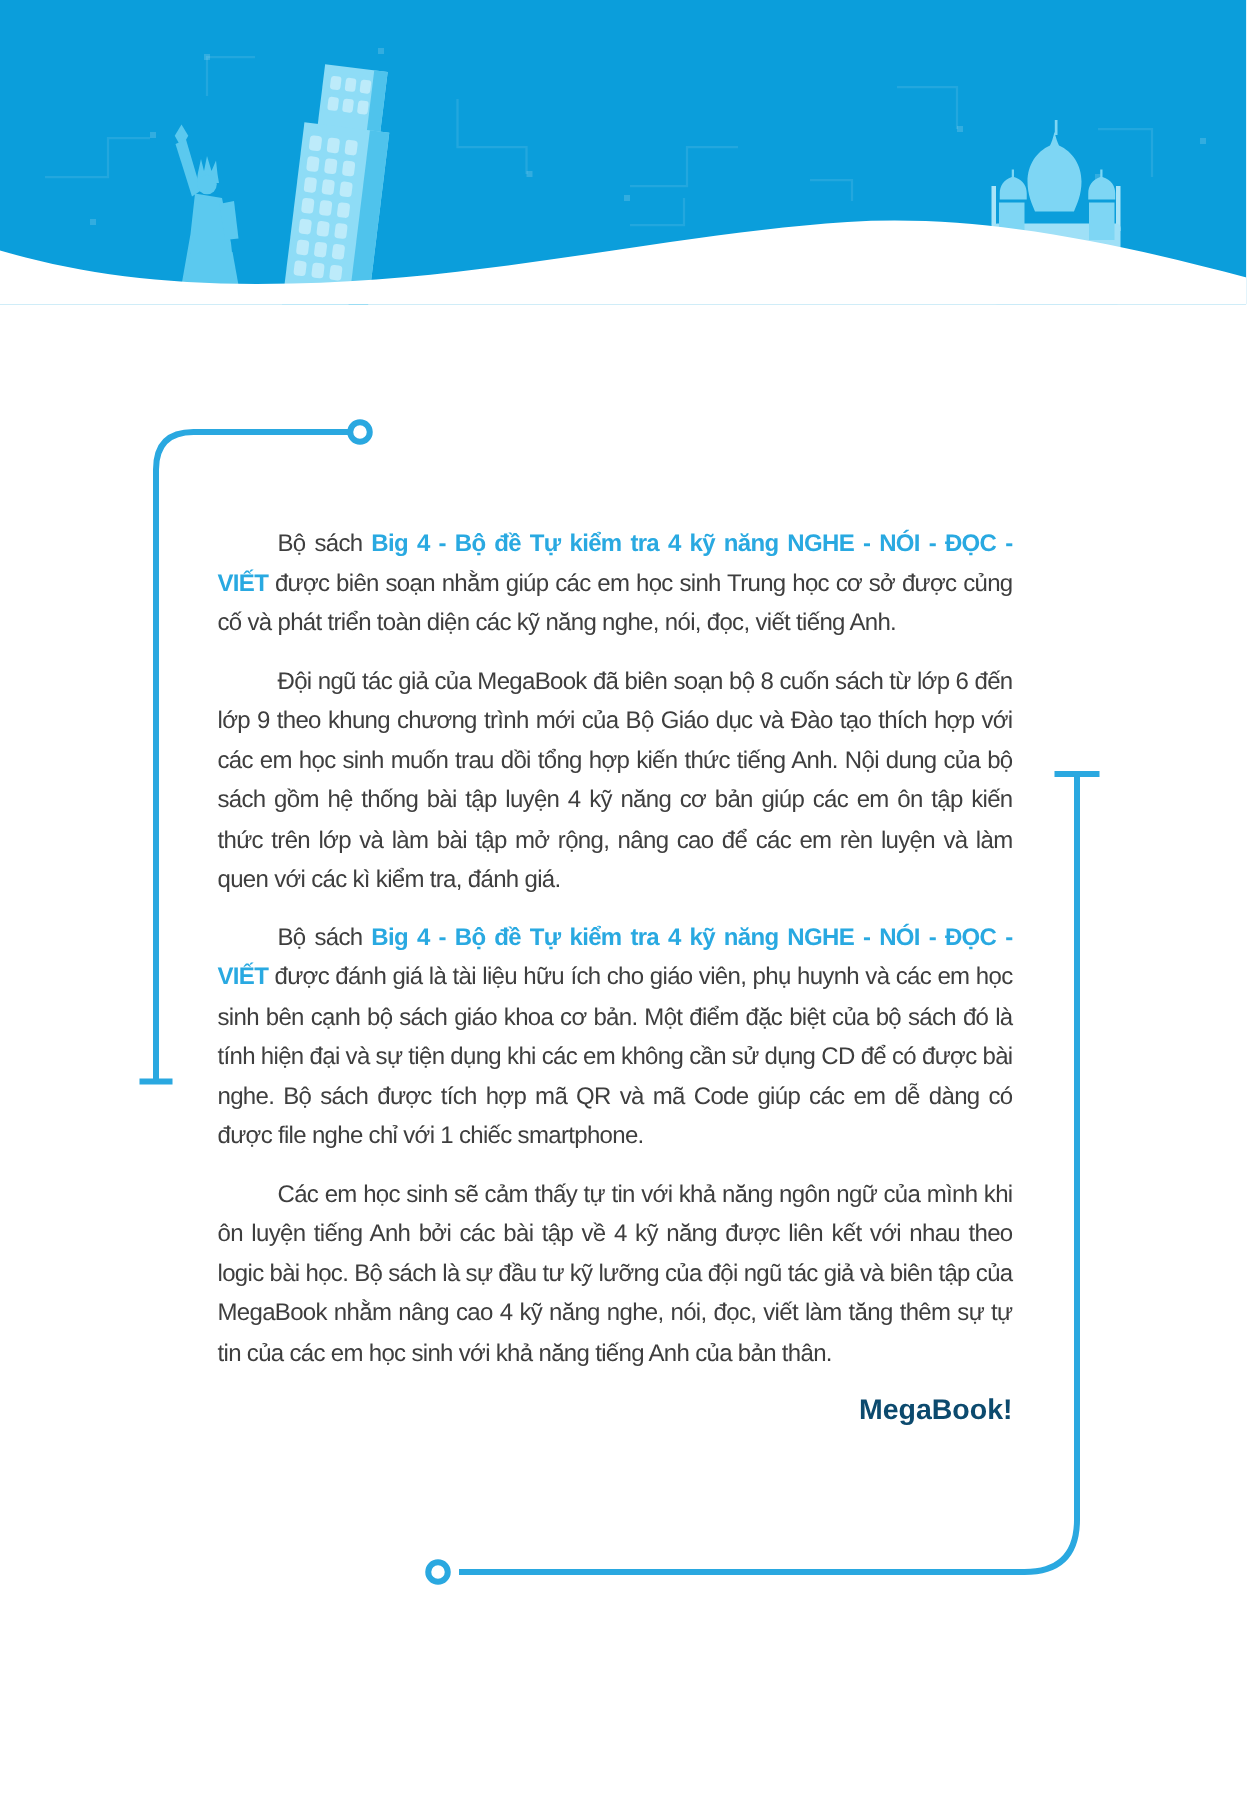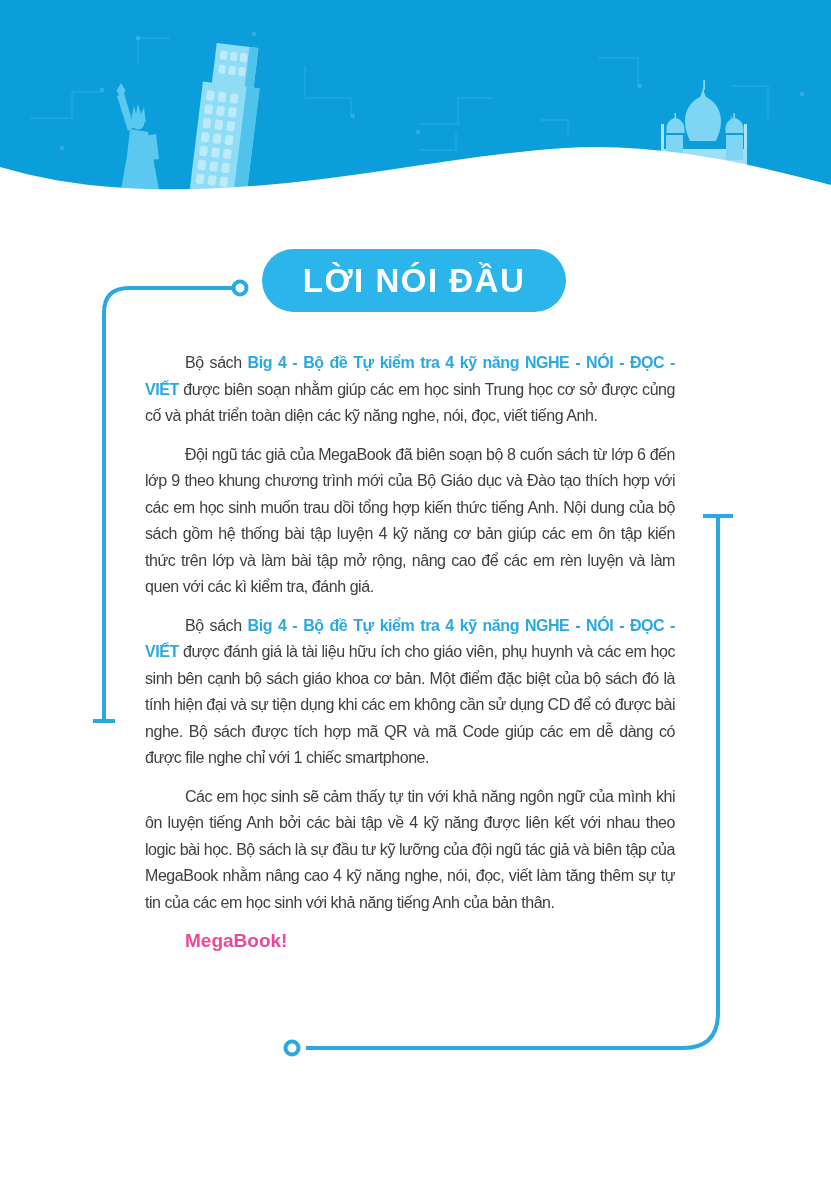--- a/index.html
+++ b/index.html
@@ -22,21 +22,21 @@
     font-family:"Liberation Sans", sans-serif;
   }
   .content{
     position:absolute;left:145px;top:338px;width:530px;
     color:#3e3e3e;font-size:16px;line-height:26.5px;
     letter-spacing:-0.45px;text-align:justify;
   }
   .content p{margin:12px 0 7px 0;text-indent:40px;}
   .brand{color:#29a9e1;font-weight:bold;}
   .signature{
-    text-align:left;color:#ec4899;font-size:19px;font-weight:bold;
+    text-align:right;color:#0c4a6e;font-size:19px;font-weight:bold;
     letter-spacing:0;margin-top:10px;text-indent:0;
   }
 </style>
 </head>
 <body>
 
 <div class="page">
 
   <svg class="header-svg" width="831" height="203" viewBox="0 0 831 203">
     <rect x="0" y="0" width="831" height="203" fill="#0b9edb"></rect>
@@ -129,23 +129,20 @@
     <path d="M8,448 H30" fill="none" stroke="#2aa8e0" stroke-width="4"></path>
     <circle cx="155" cy="15" r="6.5" fill="#ffffff" stroke="#2aa8e0" stroke-width="4"></circle>
   </svg>
 
   <svg class="connector" style="left:278px;top:508px;" width="465" height="554" viewBox="0 0 465 554">
     <path d="M425,8 H455" fill="none" stroke="#2aa8e0" stroke-width="4"></path>
     <path d="M440,8 V505 Q440,540 405,540 H28" fill="none" stroke="#2aa8e0" stroke-width="4"></path>
     <circle cx="14" cy="540" r="6.5" fill="#ffffff" stroke="#2aa8e0" stroke-width="4"></circle>
   </svg>
 
-  <div class="title-pill">
-    <span>LỜI NÓI ĐẦU</span>
-  </div>
 
   <div class="content">
     <p><span>Bộ sách </span><span class="brand">Big 4 - Bộ đề Tự kiểm tra 4 kỹ năng NGHE - NÓI - ĐỌC - VIẾT</span><span> được biên soạn nhằm giúp các em học sinh Trung học cơ sở được củng cố và phát triển toàn diện các kỹ năng nghe, nói, đọc, viết tiếng Anh.</span></p>
 
     <p><span>Đội ngũ tác giả của MegaBook đã biên soạn bộ 8 cuốn sách từ lớp 6 đến lớp 9 theo khung chương trình mới của Bộ Giáo dục và Đào tạo thích hợp với các em học sinh muốn trau dồi tổng hợp kiến thức tiếng Anh. Nội dung của bộ sách gồm hệ thống bài tập luyện 4 kỹ năng cơ bản giúp các em ôn tập kiến thức trên lớp và làm bài tập mở rộng, nâng cao để các em rèn luyện và làm quen với các kì kiểm tra, đánh giá.</span></p>
 
     <p><span>Bộ sách </span><span class="brand">Big 4 - Bộ đề Tự kiểm tra 4 kỹ năng NGHE - NÓI - ĐỌC - VIẾT</span><span> được đánh giá là tài liệu hữu ích cho giáo viên, phụ huynh và các em học sinh bên cạnh bộ sách giáo khoa cơ bản. Một điểm đặc biệt của bộ sách đó là tính hiện đại và sự tiện dụng khi các em không cần sử dụng CD để có được bài nghe. Bộ sách được tích hợp mã QR và mã Code giúp các em dễ dàng có được file nghe chỉ với 1 chiếc smartphone.</span></p>
 
     <p><span>Các em học sinh sẽ cảm thấy tự tin với khả năng ngôn ngữ của mình khi ôn luyện tiếng Anh bởi các bài tập về 4 kỹ năng được liên kết với nhau theo logic bài học. Bộ sách là sự đầu tư kỹ lưỡng của đội ngũ tác giả và biên tập của MegaBook nhằm nâng cao 4 kỹ năng nghe, nói, đọc, viết làm tăng thêm sự tự tin của các em học sinh với khả năng tiếng Anh của bản thân.</span></p>
 

